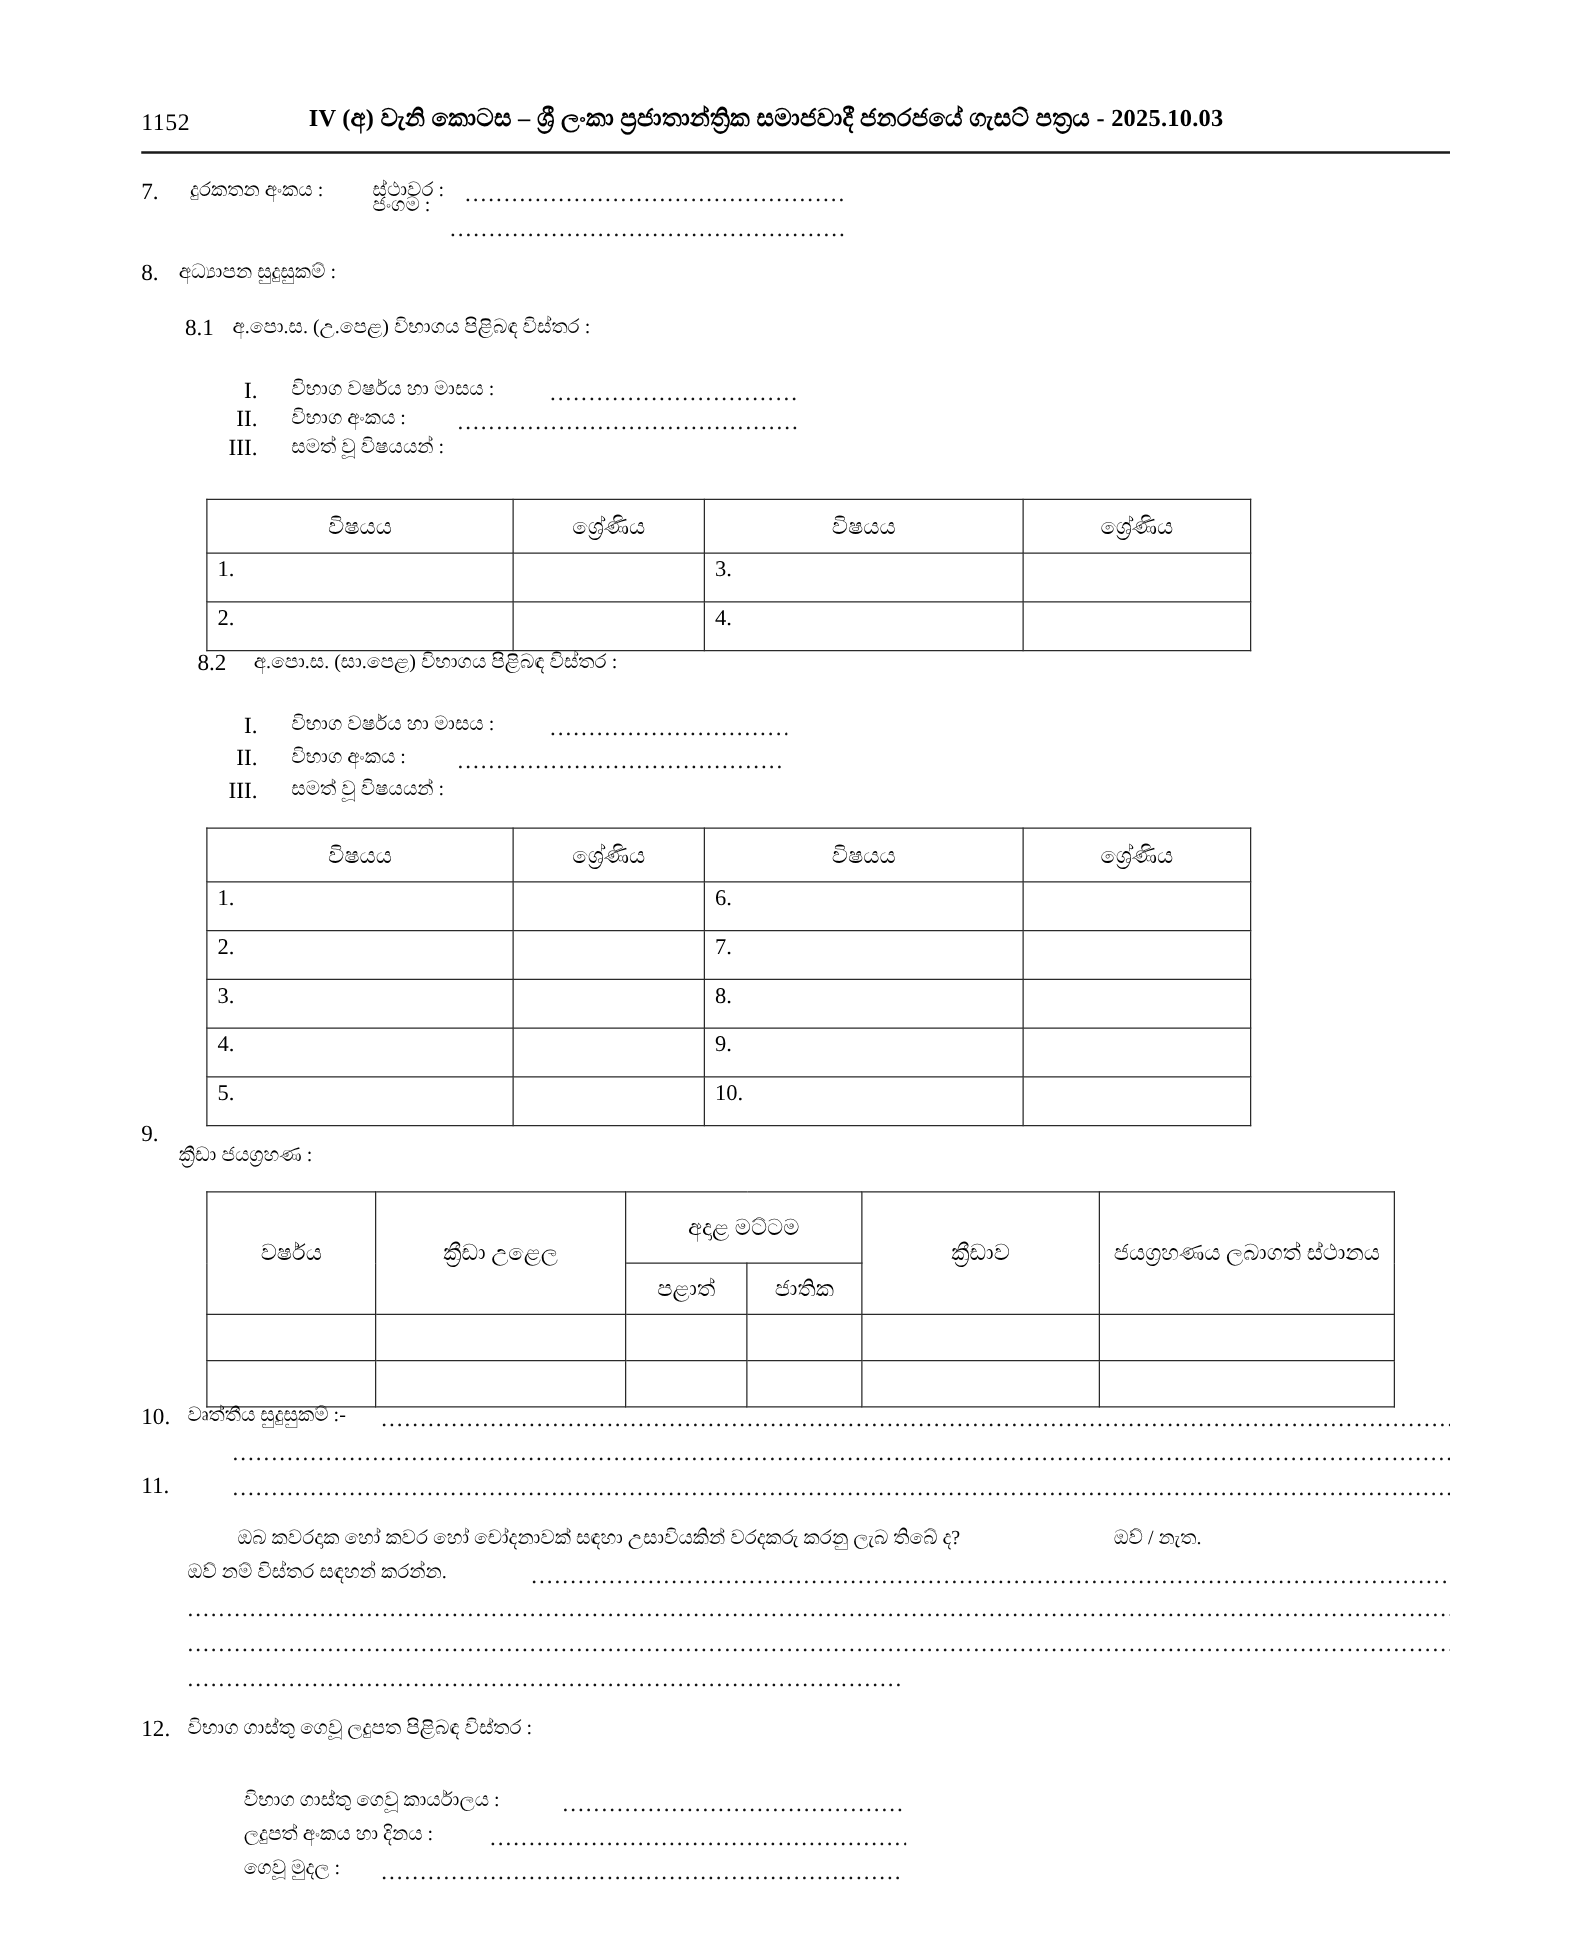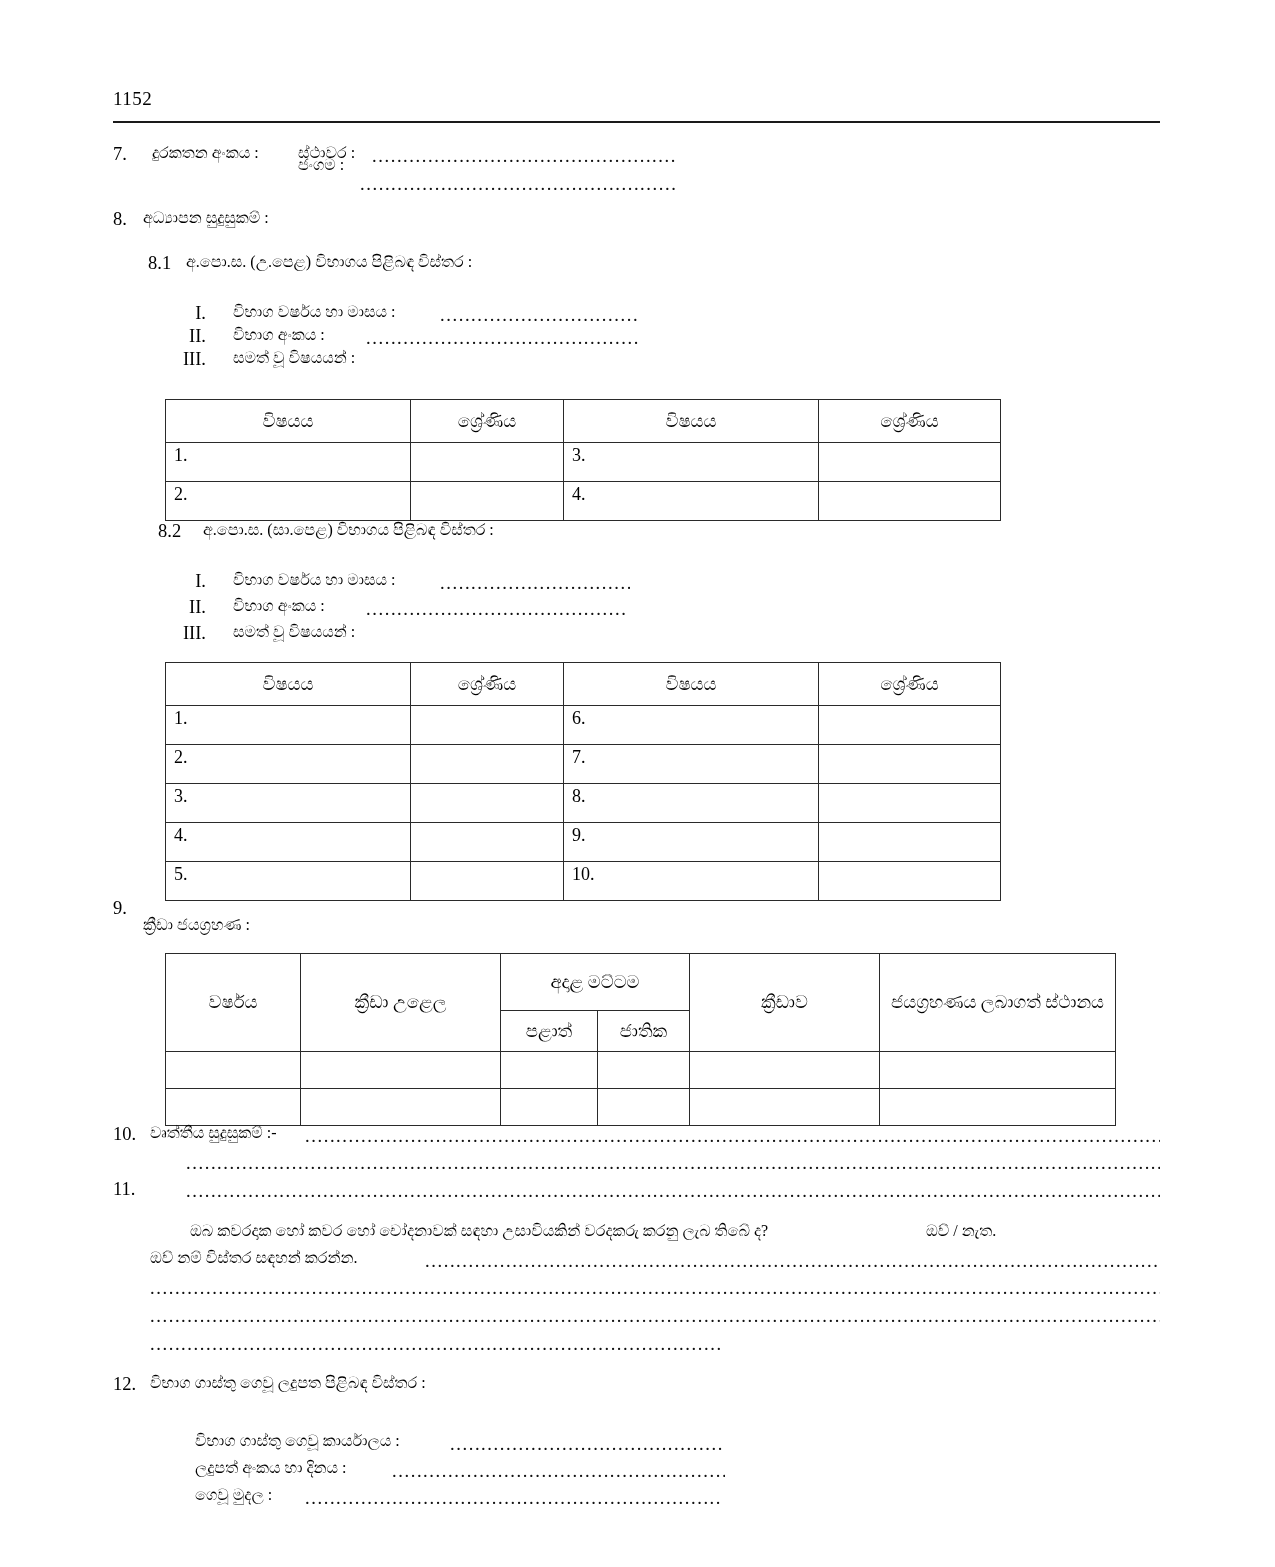--- a/index.html
+++ b/index.html
@@ -113,20 +113,21 @@
   table.sports th { height: 36px; }
   table.sports td { height: 36px; }
 </style>
 </head>
 <body>
 
 <div class="page">
 
   <div class="header">
     <div class="header-pageno">1152</div>
+    <div class="header-title">IV (අ) වැනි කොටස – ශ්‍රී ලංකා ප්‍රජාතාන්ත්‍රික සමාජවාදී ජනරජයේ ගැසට් පත්‍රය - 2025.10.03</div>
     <div class="header-rule"></div>
   </div>
 
   <div class="num" style="left:113px; top:144px;">7.</div>
   <div class="t" style="left:152px; top:144px;">දුරකතන අංකය :</div>
   <div class="t" style="left:298px; top:144px;">ස්ථාවර :</div>
   <div class="dots" style="left:372px; top:146px; width:305px;">...................................................</div>
   <div class="t" style="left:298px; top:156px;">ජංගම :</div>
   <div class="dots" style="left:360px; top:174px; width:318px;">.....................................................</div>
 
@@ -287,21 +288,21 @@
   </table>
 
   <div class="num" style="left:113px; top:1124px;">10.</div>
   <div class="t" style="left:150px; top:1124px;">වෘත්තීය සුදුසුකම් :-</div>
   <div class="dots" style="left:305px; top:1126px; width:855px;">........................................................................................................................................................</div>
   <div class="dots" style="left:186px; top:1153px; width:974px;">.....................................................................................................................................................................</div>
   <div class="dots" style="left:186px; top:1181px; width:974px;">.....................................................................................................................................................................</div>
 
   <div class="num" style="left:113px; top:1179px;">11.</div>
   <div class="t" style="left:150px; top:1222px;margin-left:40px;">ඔබ කවරදාක හෝ කවර හෝ චෝදනාවක් සඳහා උසාවියකින් වරදකරු කරනු ලැබ තිබේ ද?</div>
-  <div class="t" style="left:926px; top:1222px;">ඔව් / නැත.</div>
+  <div class="t" style="left:891px; top:1222px;">ඔව් / නැත.</div>
 
   <div class="t" style="left:150px; top:1249px;">ඔව් නම් විස්තර සඳහන් කරන්න.</div>
   <div class="dots" style="left:425px; top:1251px; width:735px;">.............................................................................................................................</div>
   <div class="dots" style="left:150px; top:1278px; width:1010px;">........................................................................................................................................................................</div>
   <div class="dots" style="left:150px; top:1306px; width:1010px;">........................................................................................................................................................................</div>
   <div class="dots" style="left:150px; top:1334px; width:630px;">............................................................................................</div>
 
   <div class="num" style="left:113px; top:1374px;text-align:right;">12.</div>
   <div class="t" style="left:150px; top:1374px;">විභාග ගාස්තු ගෙවූ ලදුපත පිළිබඳ විස්තර :</div>
 

